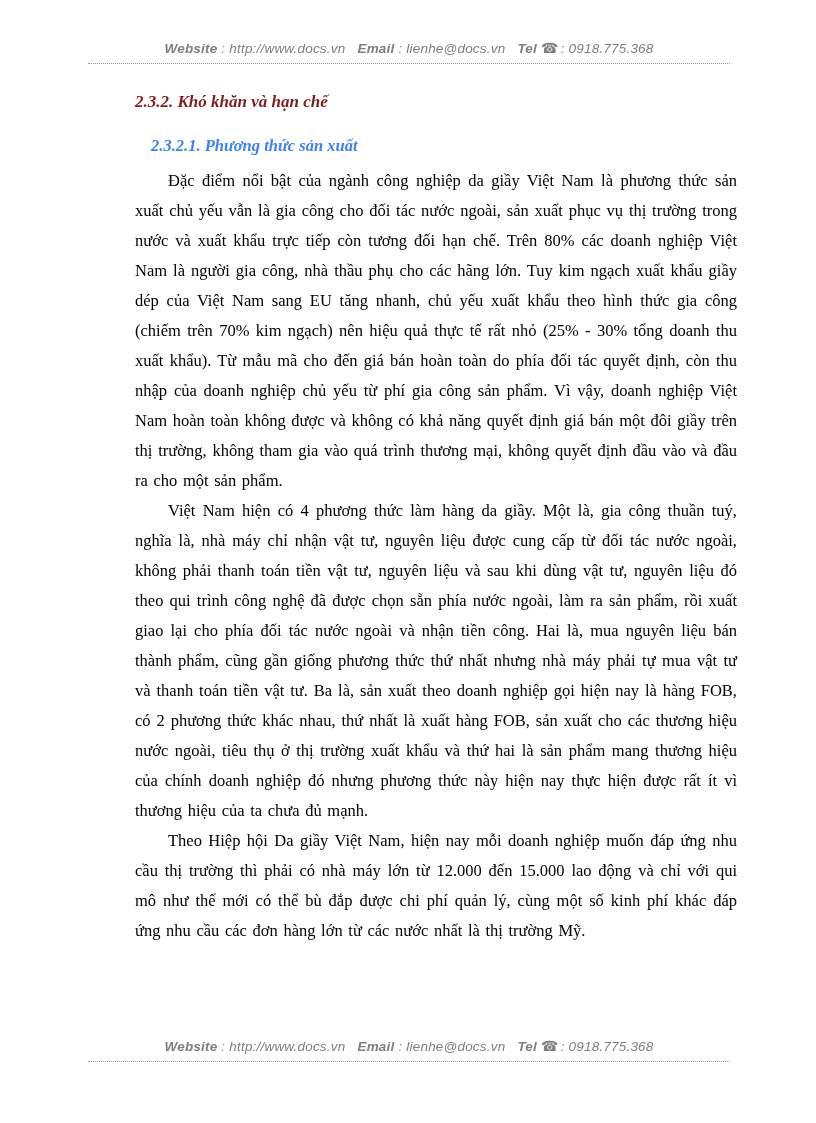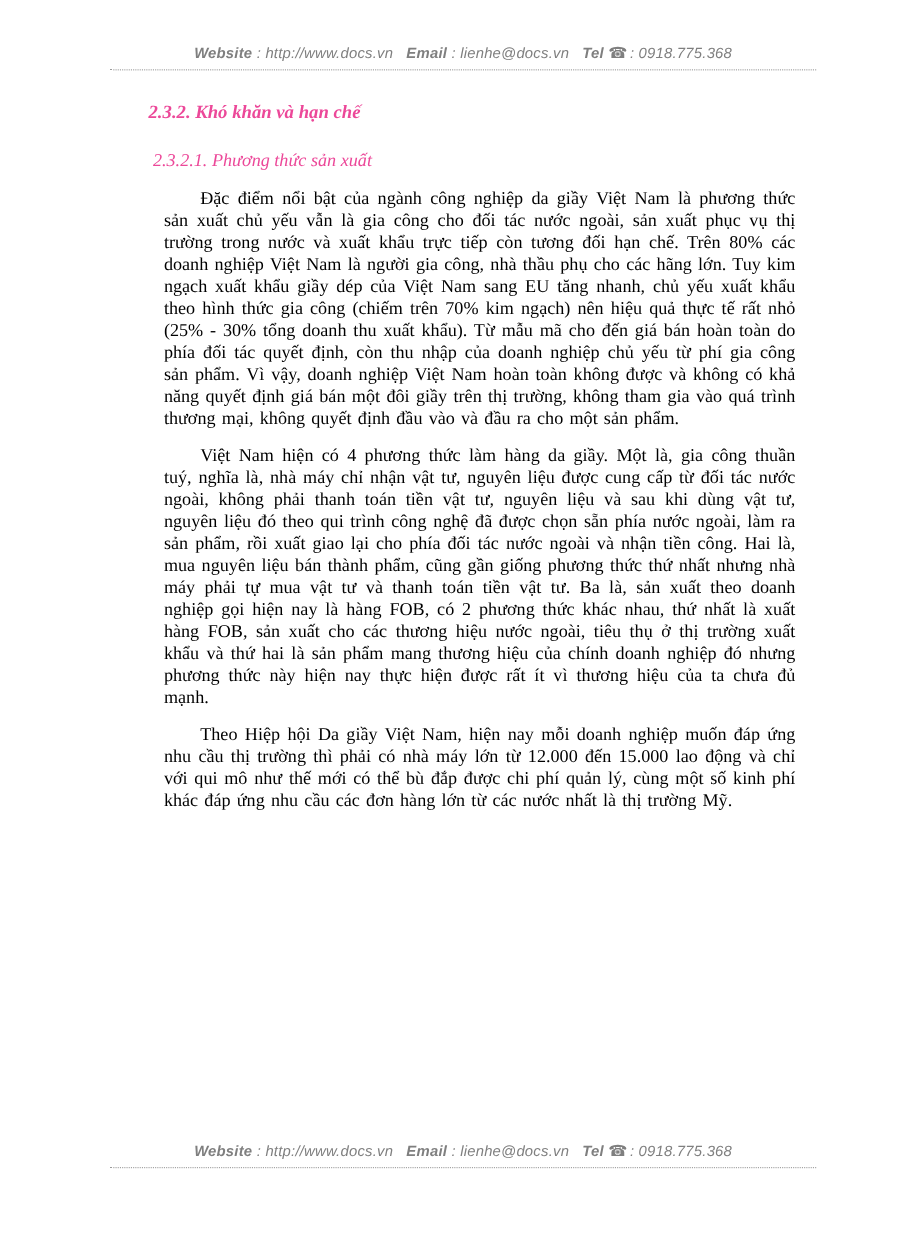--- a/index.html
+++ b/index.html
@@ -13,21 +13,21 @@
     height: 1123px;
     background: #ffffff;
     font-family: "Liberation Serif", serif;
     color: #111111;
     overflow: hidden;
     margin: 0 auto;
   }
   
   .hf {
     position: absolute;
-    left: 100px;
+    left: 88px;
     width: 642px;
     text-align: center;
     font-family: "Liberation Sans", sans-serif;
     font-style: italic;
     font-size: 13.5px;
     color: #7f7f7f;
     border-bottom: 1px dotted #9a9a9a;
     padding-bottom: 7px;
     letter-spacing: 0.2px;
     white-space: nowrap;
@@ -47,35 +47,35 @@
     position: absolute;
     left: 135px;
     top: 92px;
     width: 602px;
   }
   .h-section {
     font-size: 17px;
     font-weight: bold;
     font-style: italic;
     margin: 0 0 24px 0;
-    color: #ec4899;
+    color: #7f1d1d;
   }
   .h-subsection {
     font-size: 16.5px;
-    font-weight: normal;
+    font-weight: bold;
     font-style: italic;
-    margin: 0 0 10px 4px;
-    color: #ec4899;
+    margin: 0 0 10px 16px;
+    color: #3b82f6;
   }
   .para {
     font-size: 16.5px;
-    line-height: 20px;
+    line-height: 30px;
     text-align: justify;
     text-indent: 33px;
-    margin: 14px;
+    margin: 0;
     color: #000000;
     word-spacing: 1.5px;
   }
 </style>
 </head>
 <body>
 
 <div class="page">
 
   <div class="hf header">

